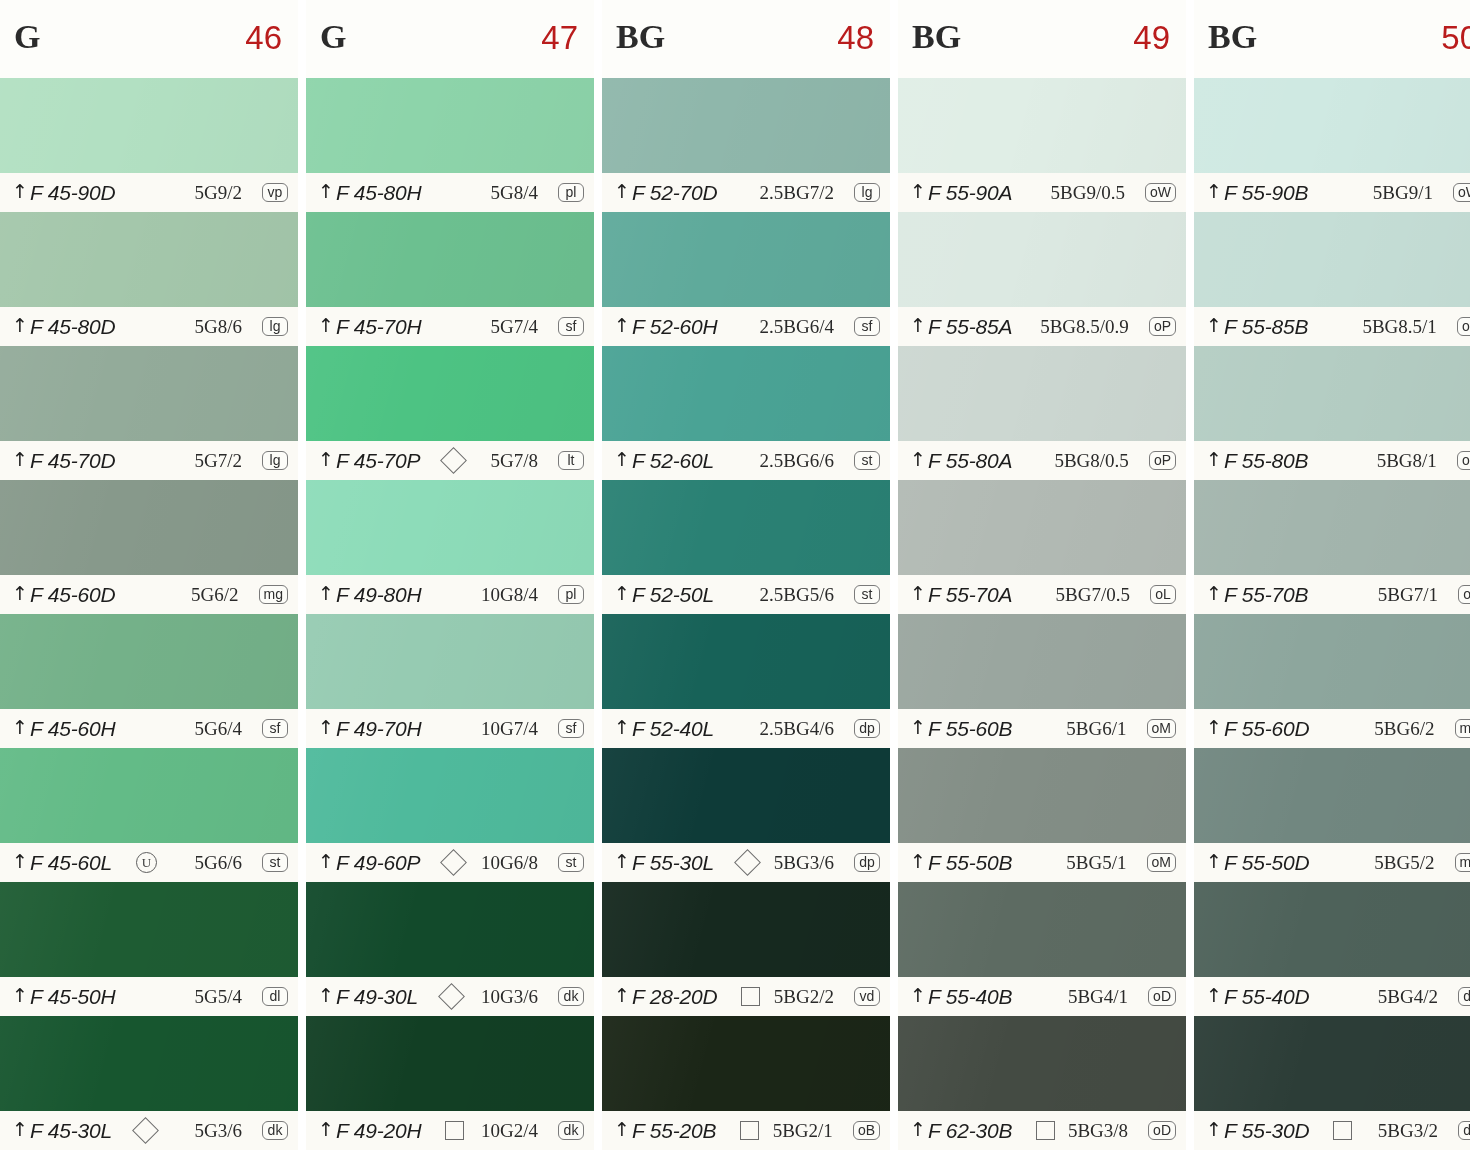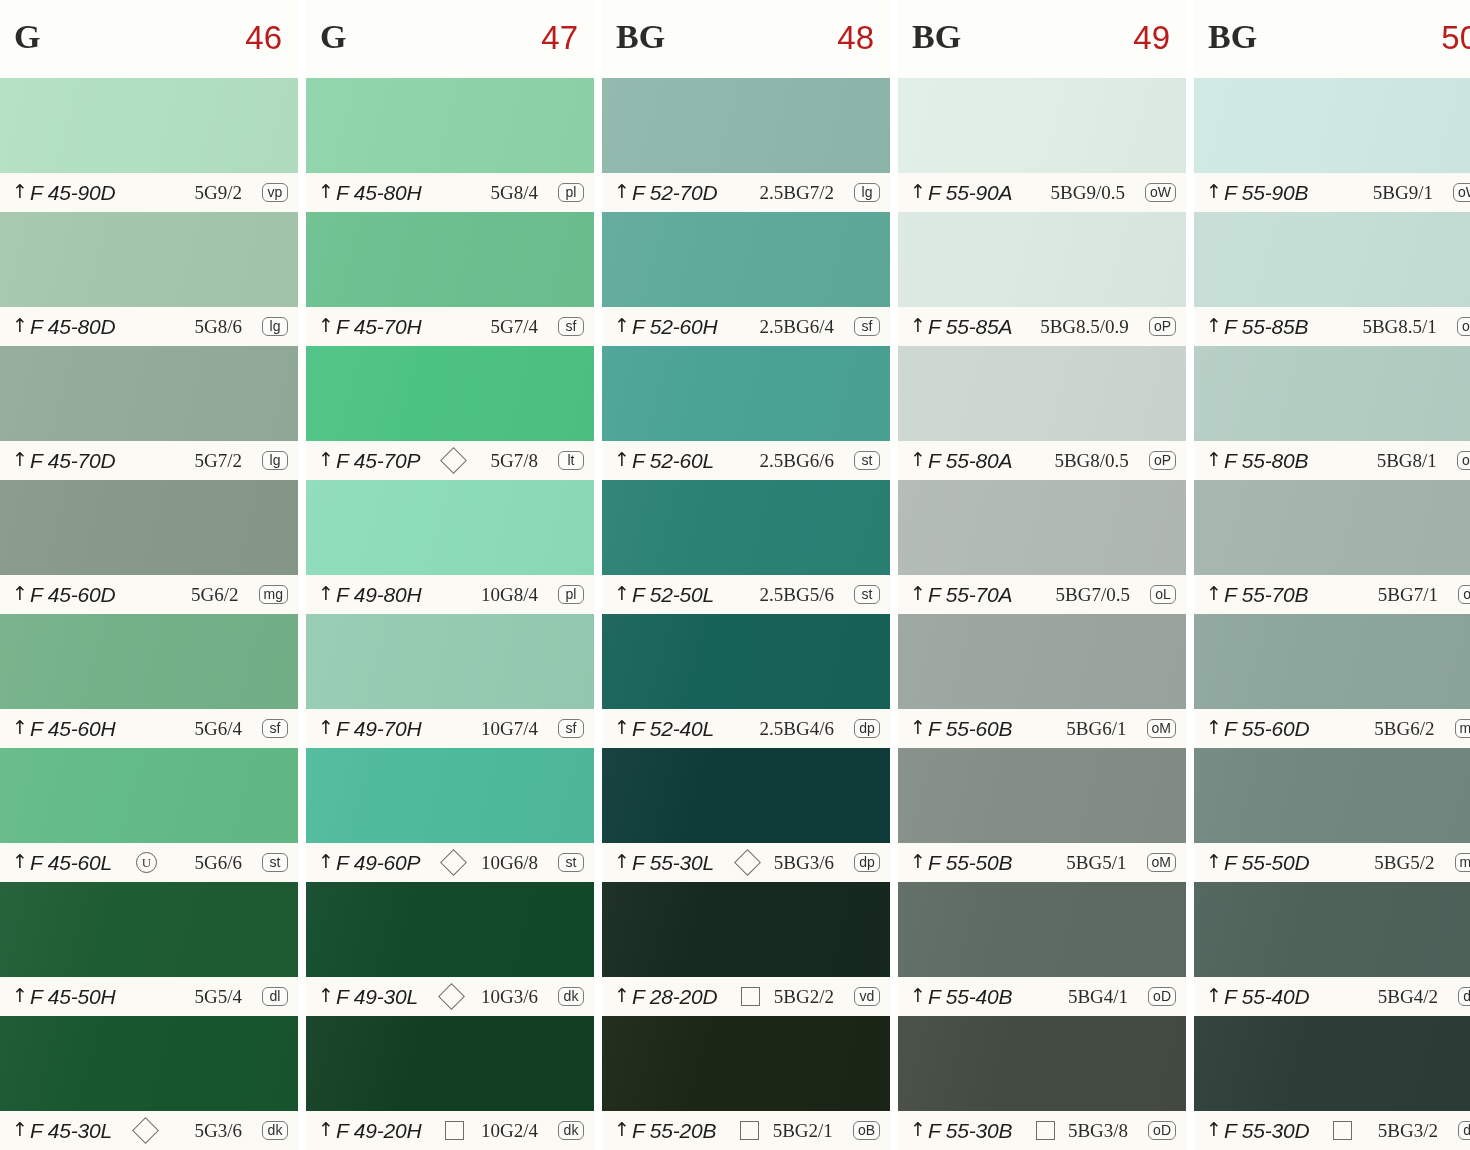--- a/index.html
+++ b/index.html
@@ -634,21 +634,21 @@
             <span class="munsell">5BG4/1</span>
             <span class="tone">oD</span>
           </div>
         </div>
       </div>
       <div class="cell">
         <div class="chip" style="background: rgb(68, 75, 67);"></div>
         <div class="caption">
           <div class="cap-left">
             <span class="arrow-up">↑</span>
-            <span class="code">F 55-30B</span>
+            <span class="code">F 62-30B</span>
             <span class="mark">
               <span class="mark-square"></span>
             </span>
           </div>
           <div class="cap-right">
             <span class="munsell">5BG3/8</span>
             <span class="tone">oD</span>
           </div>
         </div>
       </div>

